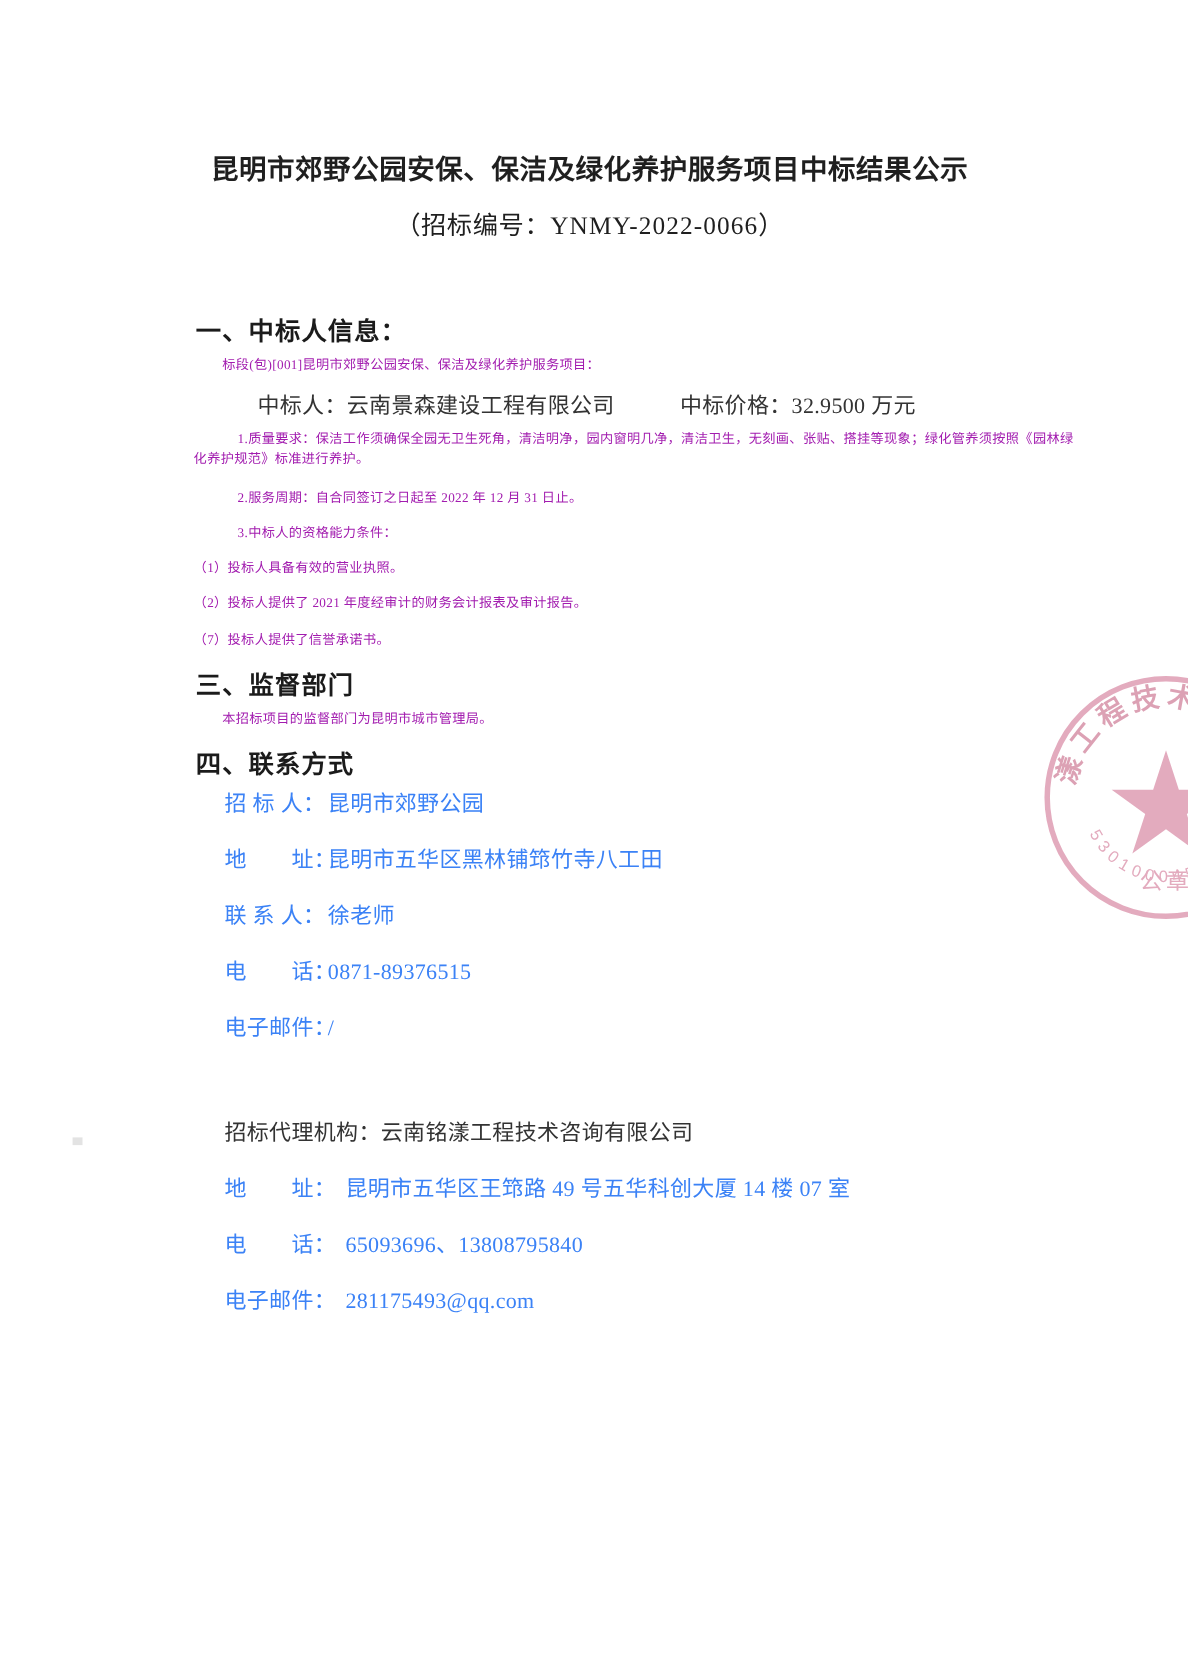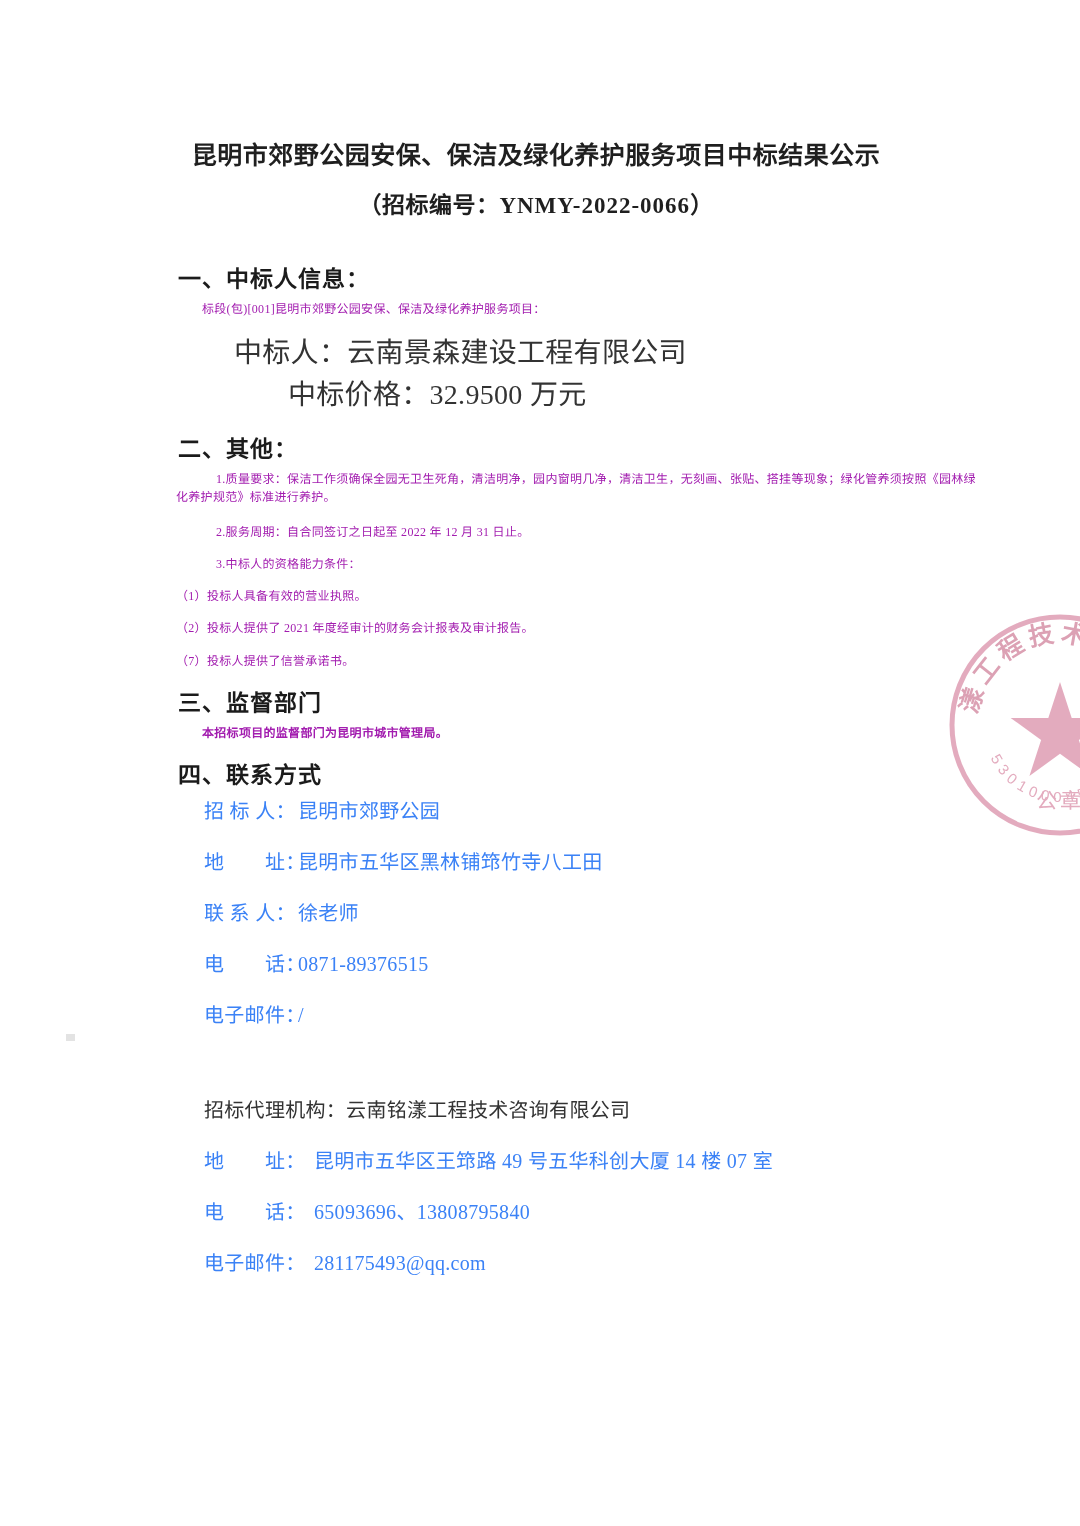--- a/index.html
+++ b/index.html
@@ -32,36 +32,36 @@
   .doc-title {
     font-size: 25px;
     font-weight: bold;
     letter-spacing: 0.5px;
     color: #1f1f1f;
     line-height: 1.4;
     margin: 0;
   }
   .doc-subtitle {
     font-size: 23px;
-    font-weight: bold;
+    font-weight: normal;
     color: #1f1f1f;
     letter-spacing: 0.5px;
     line-height: 1.4;
     margin: 17px 0 0 0;
   }
   .doc-subtitle .code {
     font-family: "Liberation Serif", "DejaVu Serif", serif;
     letter-spacing: 1px;
   }
 
   
   .body-area {
     position: absolute;
     left: 176px;
-    top: 260px;
+    top: 282px;
     width: 800px;
   }
 
   .sec-head {
     font-size: 23px;
     font-weight: bold;
     color: #1b1b1b;
     letter-spacing: 1px;
     margin: 0 0 6px 0;
     padding-left: 2px;
@@ -71,31 +71,31 @@
   .para {
     font-size: 12px;
     line-height: 1.52;
     color: #a21caf;
     margin: 0 0 14px 0;
     letter-spacing: 0.3px;
   }
   .para.indent1 { padding-left: 26px; }
   .para.indent-num { padding-left: 40px; }
   .para.flat { padding-left: 0; }
-  .para.tight { margin-bottom: 12px; font-weight: bold; }
+  .para.tight { margin-bottom: 12px; }
 
   
   .para.hang {
     padding-left: 0;
     text-indent: 40px;
     margin-bottom: 16px;
   }
 
   .award-row {
-    font-size: 28px;
+    font-size: 20px;
     line-height: 1.5;
     color: #333333;
     padding-left: 58px;
     margin: 0 0 6px 0;
     letter-spacing: 0.3px;
   }
   .award-row .price-cell {
     display: inline-block;
     margin-left: 54px;
   }
@@ -167,21 +167,20 @@
 
   <div class="body-area">
 
     <div class="sec-head">一、中标人信息：</div>
     <div class="para indent1">标段(包)[001]昆明市郊野公园安保、保洁及绿化养护服务项目：</div>
     <div class="award-row">
       <span>中标人：</span><span>云南景森建设工程有限公司</span>
       <span class="price-cell"><span>中标价格：</span><span>32.9500 万元</span></span>
     </div>
 
-    <div class="sec-head gap-above">二、其他：</div>
     <div class="para hang">1.质量要求：保洁工作须确保全园无卫生死角，清洁明净，园内窗明几净，清洁卫生，无刻画、张贴、搭挂等现象；绿化管养须按照《园林绿化养护规范》标准进行养护。</div>
     <div class="para indent-num">2.服务周期：自合同签订之日起至 2022 年 12 月 31 日止。</div>
     <div class="para indent-num">3.中标人的资格能力条件：</div>
     <div class="para flat">（1）投标人具备有效的营业执照。</div>
     <div class="para flat">（2）投标人提供了 2021 年度经审计的财务会计报表及审计报告。</div>
     <div class="para flat">（7）投标人提供了信誉承诺书。</div>
 
     <div class="sec-head">三、监督部门</div>
     <div class="para indent1 tight">本招标项目的监督部门为昆明市城市管理局。</div>
 

